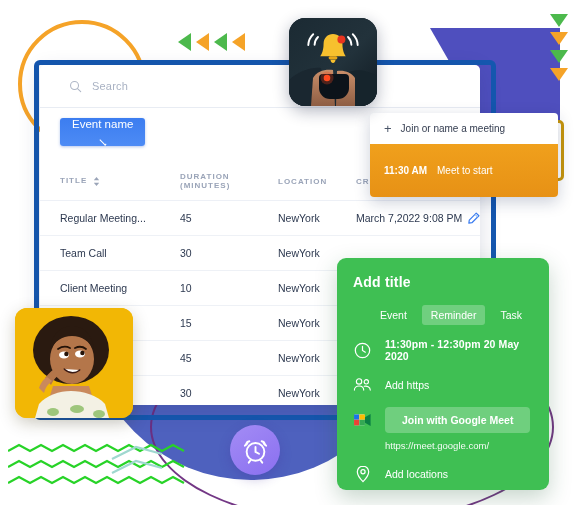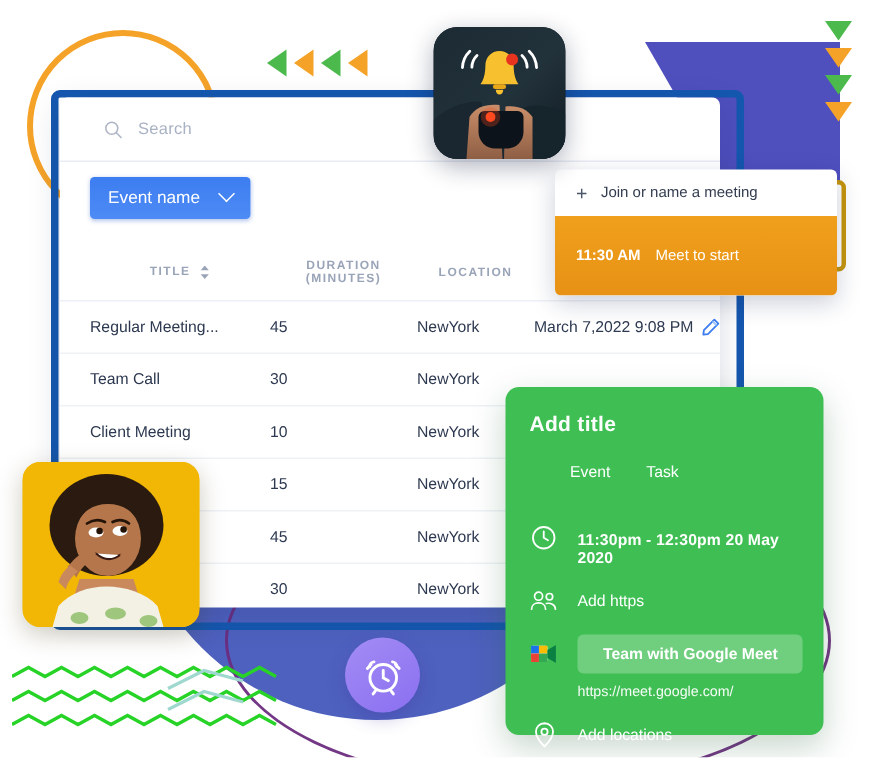--- a/index.html
+++ b/index.html
@@ -132,32 +132,33 @@
   }
   #event-name-btn {
     display: inline-flex; align-items: center; gap: 14px;
     height: 28px; padding: 0 12px;
     background: linear-gradient(180deg,#3C7DF0 0%,#4D8BF5 100%);
     color: #fff;
     border-radius: 3px;
     font-size: 11.5px;
     box-shadow: 0 1px 3px rgba(40,90,200,.35);
     cursor: pointer;
+    flex-direction: column;
   }
   .chev { width: 7px; height: 7px; border-right: 1.6px solid #fff; border-bottom: 1.6px solid #fff; transform: rotate(45deg) translate(-2px,-2px); }
 
   
   #table-wrap { padding: 8px 0 0 0; }
   table#events-table { border-collapse: collapse; width: 100%; table-layout: fixed; }
   #events-table thead th {
     font-size: 8px;
     letter-spacing: 1px;
     color: #9AA4B8;
     font-weight: 700;
-    text-align: center;
+    text-align: left;
     padding: 8px 0 10px 0;
     border-bottom: 1px solid #EDF0F6;
     text-transform: uppercase;
   }
   #events-table tbody td {
     font-size: 10.5px;
     color: #2D3950;
     padding: 11px 0;
     border-bottom: 1px solid #EEF1F6;
     white-space: nowrap;
@@ -231,21 +232,21 @@
     padding: 4px 9px;
     border-radius: 3px;
     color: #ffffff;
     cursor: pointer;
     white-space: nowrap;
   }
   .type-tab.active { background: rgba(255,255,255,.26); }
   .gc-row { display: flex; align-items: center; gap: 13px; margin-top: 13px; }
   .gc-ico { width: 19px; height: 19px; flex: 0 0 19px; display: flex; align-items: center; justify-content: center; }
   .gc-text { font-size: 10.5px; }
-  #datetime-text { font-weight: 700; font-size: 10.5px; letter-spacing: .1px; margin-top: 16px; }
+  #datetime-text { font-weight: 700; font-size: 10.5px; letter-spacing: .1px; }
   #meet-btn {
     background: rgba(255,255,255,.25);
     color: #ffffff;
     font-size: 10.5px;
     font-weight: 700;
     padding: 7px 17px;
     border-radius: 4px;
     cursor: pointer;
     white-space: nowrap;
   }
@@ -422,20 +423,21 @@
       <span id="ready-time">11:30 AM</span>
       <span>Meet to start</span>
     </div>
   </div>
 
   <div id="green-card">
     <div id="green-card-title">Add title</div>
 
     <div id="type-tabs">
       <span class="type-tab">Event</span>
+      <span class="type-tab active">Reminder</span>
       <span class="type-tab">Task</span>
     </div>
 
     <div class="gc-row">
       <span class="gc-ico">
         <svg width="17" height="17" viewBox="0 0 18 18">
           <circle cx="9" cy="9" r="7.6" fill="none" stroke="#ffffff" stroke-width="1.3"></circle>
           <polyline points="9,4.6 9,9 12,10.8" fill="none" stroke="#ffffff" stroke-width="1.3" stroke-linecap="round"></polyline>
         </svg>
       </span>
@@ -458,21 +460,21 @@
       <span class="gc-ico meet-ico">
         <svg width="19" height="16" viewBox="0 0 20 17">
           <rect x="1" y="2.6" width="11.6" height="11.6" rx="1.3" fill="#ffffff"></rect>
           <path d="M1 2.6h5.6v5.6H1z" fill="#1A73E8"></path>
           <path d="M6.6 2.6h6v5.6h-6z" fill="#FBBC04"></path>
           <path d="M1 8.2h5.6v6H1z" fill="#EA4335"></path>
           <path d="M6.6 8.2h6v6h-6z" fill="#34A853"></path>
           <path d="M12.6 5.6 18.6 2.2v12.6l-6-3.4z" fill="#0B8043"></path>
         </svg>
       </span>
-      <span id="meet-btn">Team with Google Meet</span>
+      <span id="meet-btn">Join with Google Meet</span>
     </div>
 
     <div id="meet-link">https://meet.google.com/</div>
 
     <div class="gc-row">
       <span class="gc-ico">
         <svg width="16" height="18" viewBox="0 0 16 19">
           <path d="M8 1.2c-3.3 0-6 2.7-6 6 0 4.4 6 10.4 6 10.4s6-6 6-10.4c0-3.3-2.7-6-6-6z" fill="none" stroke="#ffffff" stroke-width="1.3"></path>
           <circle cx="8" cy="7.2" r="2.2" fill="none" stroke="#ffffff" stroke-width="1.3"></circle>
         </svg>

